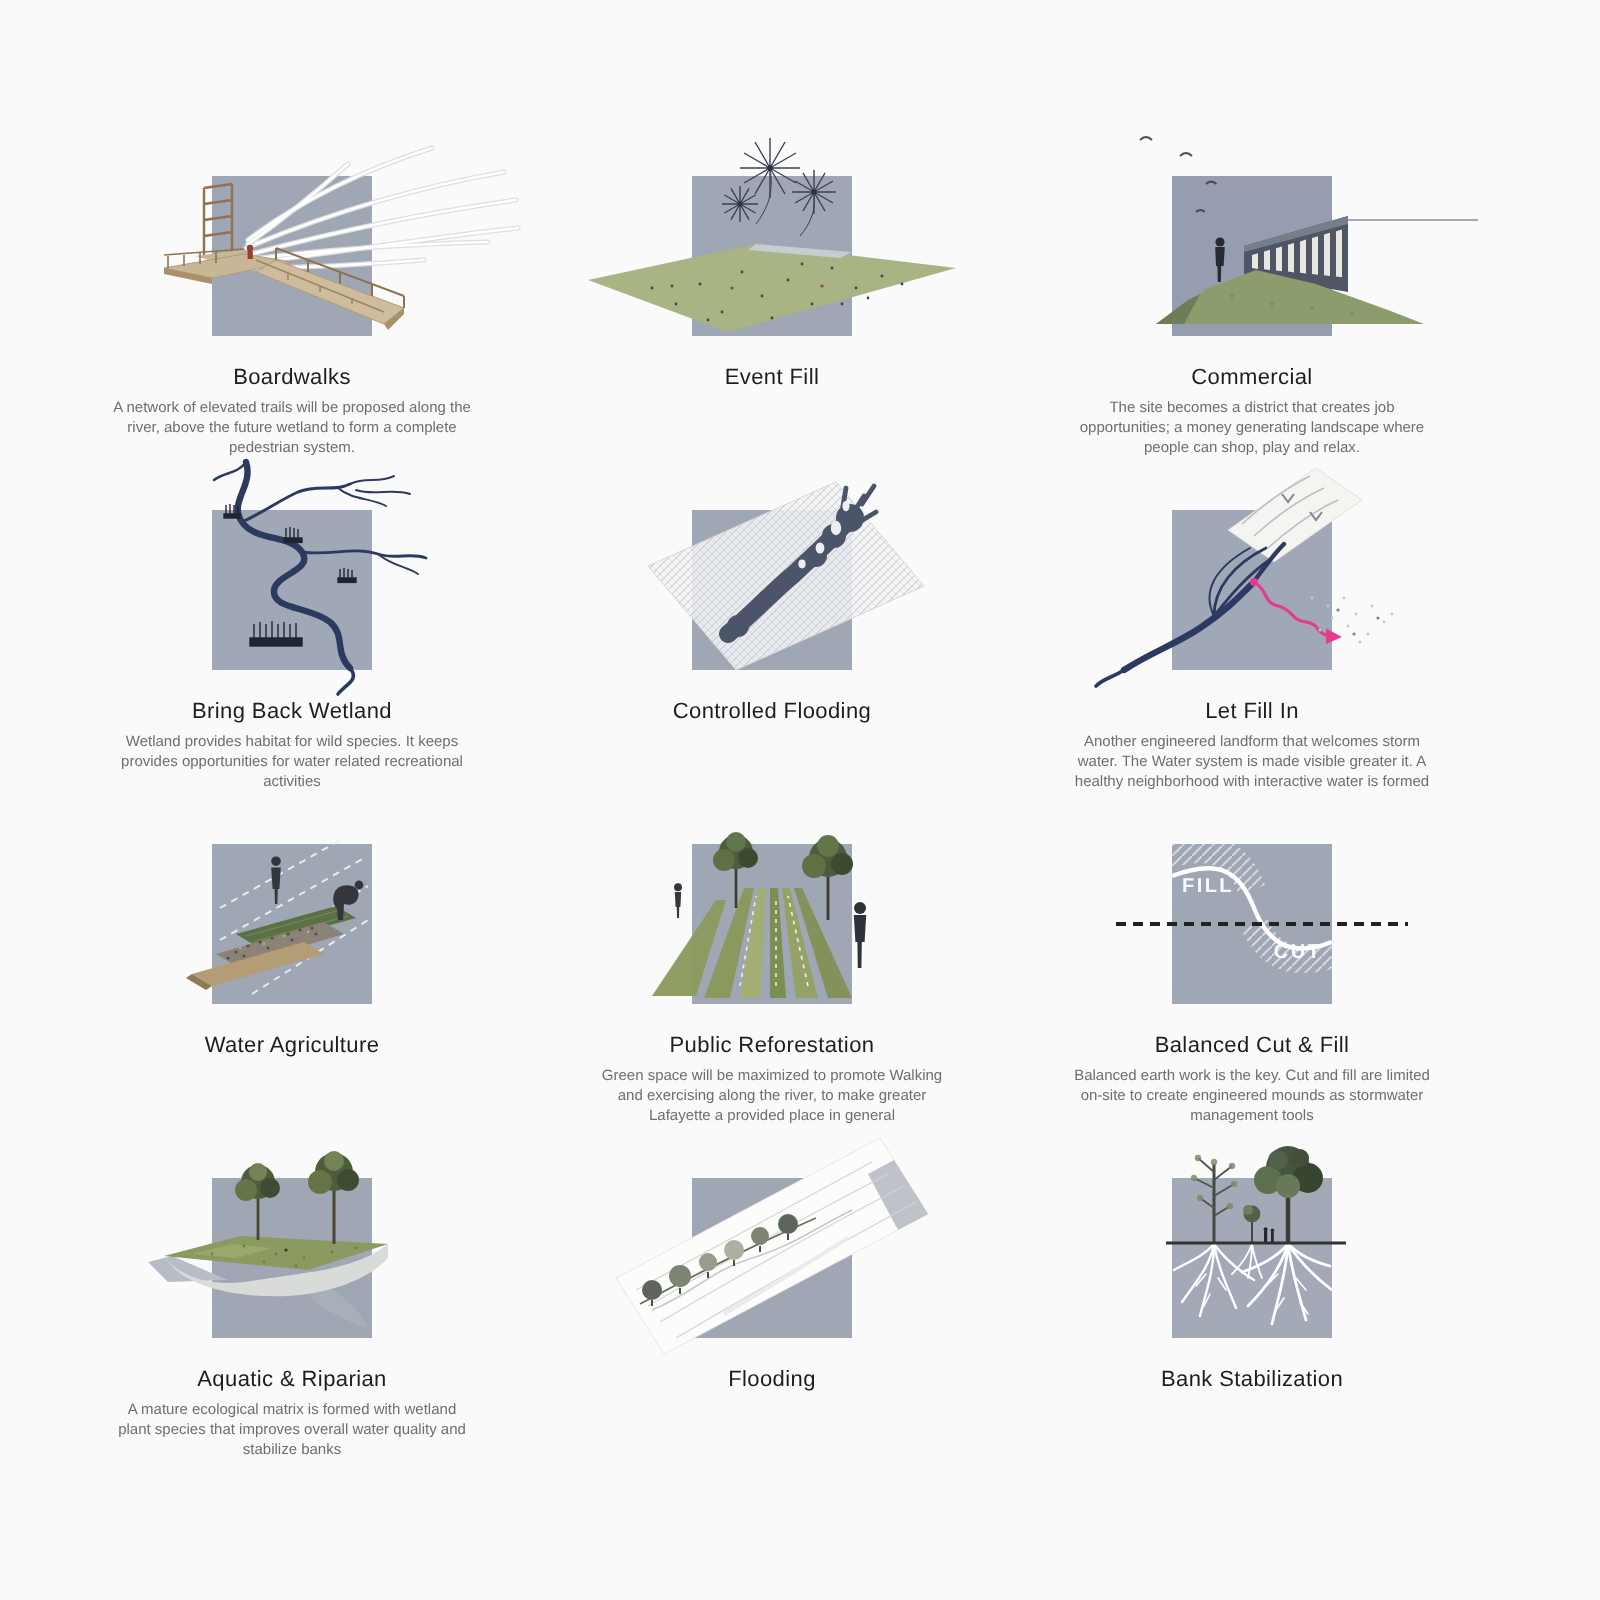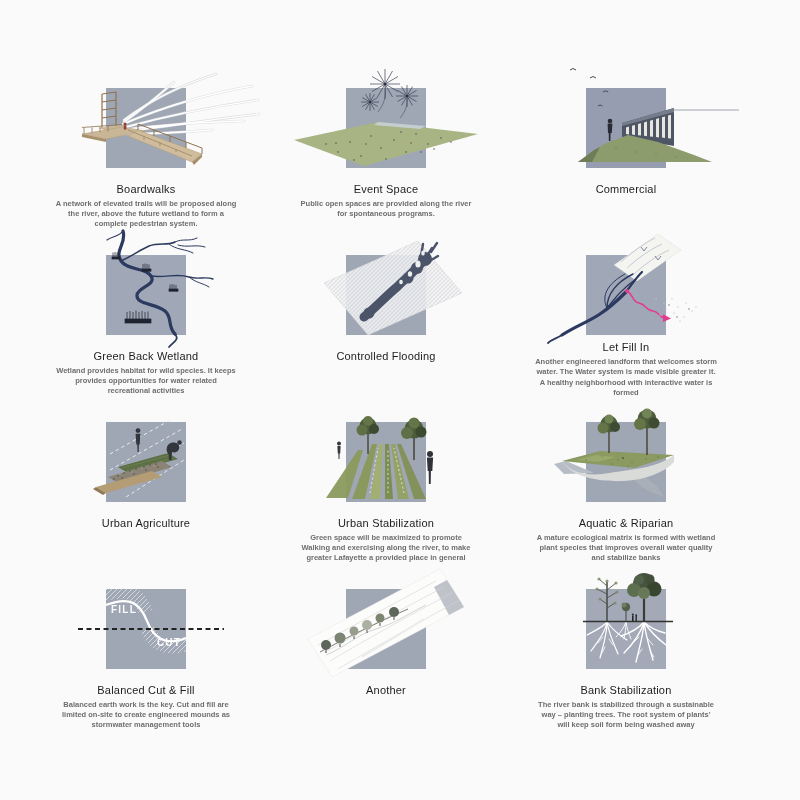--- a/index.html
+++ b/index.html
@@ -15,21 +15,20 @@
   .card{width:240px;display:flex;flex-direction:column;align-items:center;}
   .illo{width:240px;height:118px;position:relative;}
   .illo svg{position:absolute;left:0;top:0;overflow:visible;}
   .card-title{
     margin-top:1px;font-size:11px;color:#1d1d1d;letter-spacing:.2px;
     text-align:center;white-space:nowrap;
   }
   .card-desc{
     margin-top:4px;width:182px;font-size:7.5px;line-height:1.36;color:#6e6e6e;
     text-align:center;
-    font-weight:bold;
   }
   .sq{fill:#9fa6b4;}
   text.cutfill{font-family:"Liberation Sans",sans-serif;font-size:10px;font-weight:bold;
     fill:#ffffff;letter-spacing:1.2px;opacity:.95;}
 </style>
 </head>
 <body>
 
 <div class="grid">
 
@@ -114,22 +113,21 @@
               <circle cx="135" cy="68" r="0.7"></circle>
             <circle cx="70" cy="79" r="0.7"></circle>
               <circle cx="155" cy="88" r="0.7"></circle>
               <circle cx="168" cy="85" r="0.7"></circle>
           </g>
           <circle cx="100" cy="80" r="0.8" fill="#8a4a3a"></circle>
             <circle cx="145" cy="79" r="0.8" fill="#8a4a3a"></circle>
         </g>
       </svg>
     </div>
-    <div class="card-title">Event Space</div>
-    <div class="card-desc">Public open spaces are provided along the river for spontaneous programs.</div>
+    <div class="card-title">Event Fill</div>
   </div>
 
   <div class="card">
     <div class="illo">
       <svg width="240" height="118" viewBox="0 0 240 118">
         <rect x="80" y="24" width="80" height="80" fill="#969db0"></rect>
         <g stroke="#474b57" stroke-width="1" fill="none">
           <path d="M84,14 q3,-3 6,0"></path>
             <path d="M97,28 q2.6,-2.4 5.2,0"></path>
           <path d="M92,42 q2.2,-2 4.4,0"></path>
@@ -158,20 +156,21 @@
           <circle cx="150" cy="90" r="0.7" fill="#76855c"></circle>
             <circle cx="170" cy="93" r="0.7" fill="#76855c"></circle>
         </g>
         <g fill="#282b32">
           <circle cx="104" cy="57" r="2.3"></circle>
           <path d="M101.6,59.5 L106.4,59.5 L105.8,69 L104.6,69 L104.4,77 L102.9,77 L102.7,69 L102,69 Z"></path>
         </g>
       </svg>
     </div>
     <div class="card-title">Commercial</div>
+    <div class="card-desc">The site becomes a district that creates job opportunities; a money generating landscape where people can shop, play and relax.</div>
   </div>
 
   <div class="card">
     <div class="illo">
       <svg width="240" height="118" viewBox="0 0 240 118">
         <rect x="80" y="24" width="80" height="80" fill="#a0a7b6"></rect>
         <g stroke="#2d3a60" fill="none" stroke-linecap="round">
           <path d="M97,0 C101,12 88,20 95,30 C102,40 119,36 125,45 C131,54 112,56 111,64 C110,74 129,72 139,80 C147,87 141,95 149,103" stroke-width="3.2"></path>
           <path d="M149,103 C154,109 147,111 143,116" stroke-width="1.8"></path>
           <path d="M95,30 C106,25 114,19 123,15 C133,11 141,15 149,11" stroke-width="1.5"></path>
@@ -185,21 +184,21 @@
             <path d="M87,26 V21.5 M89,26 V21 M91,26 V21.5 M93,26 V22" fill="none"></path>
           <rect x="116" y="38" width="9" height="2.2"></rect>
             <path d="M117,38 V33 M119,38 V32.5 M121,38 V33 M123,38 V33.5" fill="none"></path>
           <rect x="143" y="58" width="9" height="2.2"></rect>
             <path d="M144,58 V53.5 M146,58 V53 M148,58 V53.5 M150,58 V54" fill="none"></path>
           <rect x="99" y="88" width="26" height="4"></rect>
           <path d="M101,88 V81 M104,88 V80 M107,88 V81 M110,88 V79.5 M113,88 V81 M116,88 V80 M119,88 V81 M122,88 V80.5" fill="none"></path>
         </g>
       </svg>
     </div>
-    <div class="card-title">Green Back Wetland</div>
+    <div class="card-title">Bring Back Wetland</div>
     <div class="card-desc">Wetland provides habitat for wild species. It keeps provides opportunities for water related recreational activities</div>
   </div>
 
   <div class="card">
     <div class="illo">
       <svg width="240" height="118" viewBox="0 0 240 118">
         <defs>
           <pattern id="cfHatch" width="4" height="4" patternUnits="userSpaceOnUse">
             <path d="M0,4 L4,0" stroke="#c3c6cc" stroke-width="0.5"></path>
             <path d="M0,0 L4,4" stroke="#d8dade" stroke-width="0.4"></path>
@@ -316,21 +315,21 @@
         <g fill="#33363c">
           <circle cx="112" cy="32.6" r="2.4"></circle>
           <path d="M109.6,35.8 L114.4,35.8 L113.7,46.5 L112.9,46.5 L112.7,54 L111.5,54 L111.3,46.5 L110.3,46.5 Z"></path>
         </g>
         <g fill="#33363c">
           <circle cx="153.5" cy="44.5" r="2.2"></circle>
           <path d="M143,62 L145.5,62 L146,54 C149,55 152,54 153,51 C154,48 152.5,45.8 150,45 C146,43.8 142,45.5 141,49 C140,52 141,55 142.6,56.5 Z"></path>
         </g>
       </svg>
     </div>
-    <div class="card-title">Urban Agriculture</div>
+    <div class="card-title">Water Agriculture</div>
   </div>
 
   <div class="card">
     <div class="illo">
       <svg width="240" height="118" viewBox="0 0 240 118">
         <rect class="sq" x="80" y="24" width="80" height="80"></rect>
         <g>
           <polygon points="60,100 92,52 97,52 82,100" fill="#8a9a5e" opacity="0.95"></polygon>
           <polygon points="86,101 106,46 111,46 99,101" fill="#8a9a5e"></polygon>
           <polygon points="104,101 113,46 117,46 114,101" fill="#a2ae72"></polygon>
@@ -356,22 +355,48 @@
         <g fill="#34373d">
           <circle cx="73" cy="45.6" r="2"></circle>
           <path d="M71.4,48 L74.6,48 L74.2,55.5 L73.6,55.5 L73.5,61 L72.5,61 L72.4,55.5 L71.8,55.5 Z"></path>
         </g>
         <g fill="#2f3238">
           <circle cx="164" cy="56" r="3"></circle>
           <path d="M160.9,59.5 L167.1,59.5 L166.3,73 L164.9,73 L164.7,86 L162.9,86 L162.7,73 L161.7,73 Z"></path>
         </g>
       </svg>
     </div>
-    <div class="card-title">Urban Stabilization</div>
+    <div class="card-title">Public Reforestation</div>
     <div class="card-desc">Green space will be maximized to promote Walking and exercising along the river, to make greater Lafayette a provided place in general</div>
+  </div>
+
+  <div class="card">
+    <div class="illo">
+      <svg width="240" height="118" viewBox="0 0 240 118">
+        <defs>
+          <pattern id="bcfHatch" width="5" height="5" patternUnits="userSpaceOnUse">
+            <path d="M0,5 L5,0" stroke="rgba(255,255,255,0.55)" stroke-width="1"></path>
+          </pattern>
+          <clipPath id="bcfClip">
+              <rect x="80" y="24" width="80" height="80"></rect>
+            </clipPath>
+        </defs>
+        <rect class="sq" x="80" y="24" width="80" height="80"></rect>
+        <g clip-path="url(#bcfClip)">
+          <path d="M76,30 C100,22 113,28 120,47" stroke="url(#bcfHatch)" stroke-width="14" fill="none"></path>
+          <path d="M121,64 C128,80 140,86 164,78" stroke="url(#bcfHatch)" stroke-width="14" fill="none"></path>
+          <path d="M80,40 C104,31 114,38 121,56 C128,74 140,81 160,73" stroke="#ffffff" stroke-width="2.2" fill="none"></path>
+        </g>
+        <text class="cutfill" x="98" y="48" text-anchor="middle">FILL</text>
+        <text class="cutfill" x="143" y="81" text-anchor="middle">CUT</text>
+        <path d="M52,64 L198,64" stroke="#222222" stroke-width="2" stroke-dasharray="5,3.5" fill="none"></path>
+      </svg>
+    </div>
+    <div class="card-title">Balanced Cut &amp; Fill</div>
+    <div class="card-desc">Balanced earth work is the key. Cut and fill are limited on-site to create engineered mounds as stormwater management tools</div>
   </div>
 
   <div class="card">
     <div class="illo">
       <svg width="240" height="118" viewBox="0 0 240 118">
         <rect class="sq" x="80" y="24" width="80" height="80"></rect>
         <g>
           <polygon points="48,66 60,63 88,75 58,76" fill="#b7bdc6"></polygon>
           <path d="M128,70 C142,82 152,86 158,99 C149,96 138,92 130,84 C126,80 125,74 128,70 Z" fill="#a9afb9"></path>
           <path d="M56,63 C64,74 80,78 96,76 L130,71 C150,68 162,62 168,57 L168,64 C158,75 138,82 118,83 C96,84 66,80 56,63 Z" fill="#d9dbd8"></path>
@@ -405,46 +430,20 @@
         </g>
       </svg>
     </div>
     <div class="card-title">Aquatic &amp; Riparian</div>
     <div class="card-desc">A mature ecological matrix is formed with wetland plant species that improves overall water quality and stabilize banks</div>
   </div>
 
   <div class="card">
     <div class="illo">
       <svg width="240" height="118" viewBox="0 0 240 118">
-        <defs>
-          <pattern id="bcfHatch" width="5" height="5" patternUnits="userSpaceOnUse">
-            <path d="M0,5 L5,0" stroke="rgba(255,255,255,0.55)" stroke-width="1"></path>
-          </pattern>
-          <clipPath id="bcfClip">
-              <rect x="80" y="24" width="80" height="80"></rect>
-            </clipPath>
-        </defs>
-        <rect class="sq" x="80" y="24" width="80" height="80"></rect>
-        <g clip-path="url(#bcfClip)">
-          <path d="M76,30 C100,22 113,28 120,47" stroke="url(#bcfHatch)" stroke-width="14" fill="none"></path>
-          <path d="M121,64 C128,80 140,86 164,78" stroke="url(#bcfHatch)" stroke-width="14" fill="none"></path>
-          <path d="M80,40 C104,31 114,38 121,56 C128,74 140,81 160,73" stroke="#ffffff" stroke-width="2.2" fill="none"></path>
-        </g>
-        <text class="cutfill" x="98" y="48" text-anchor="middle">FILL</text>
-        <text class="cutfill" x="143" y="81" text-anchor="middle">CUT</text>
-        <path d="M52,64 L198,64" stroke="#222222" stroke-width="2" stroke-dasharray="5,3.5" fill="none"></path>
-      </svg>
-    </div>
-    <div class="card-title">Balanced Cut &amp; Fill</div>
-    <div class="card-desc">Balanced earth work is the key. Cut and fill are limited on-site to create engineered mounds as stormwater management tools</div>
-  </div>
-
-  <div class="card">
-    <div class="illo">
-      <svg width="240" height="118" viewBox="0 0 240 118">
         <rect class="sq" x="80" y="24" width="80" height="80"></rect>
         <g>
           <polygon points="174,4 198,42 66,112 42,74" fill="#fcfcfb" stroke="#e2e2e2" stroke-width="0.4"></polygon>
           <polygon points="181,15 198,42 183,50 168,22" fill="#bfc3c9"></polygon>
           <g stroke="#d3d4d6" stroke-width="0.6" fill="none">
             <path d="M52,80 C85,62 125,40 170,16"></path>
               <path d="M58,88 C92,68 132,46 178,22"></path>
             <path d="M64,96 C98,76 140,52 186,28"></path>
               <path d="M72,104 C106,84 148,60 192,36"></path>
           </g>
@@ -456,21 +455,21 @@
           <path d="M60,85 L60,88 M74,79 L74,82 M88,71 L88,74 M101,65 L101,68 M114,58 L114,61 M128,52 L128,55" stroke="#4c4f46" stroke-width="1" fill="none"></path>
           <circle cx="60" cy="80" r="5" fill="#5d665a"></circle>
             <circle cx="74" cy="73" r="5.5" fill="#7c8472"></circle>
           <circle cx="88" cy="66" r="4.5" fill="#969d8d"></circle>
             <circle cx="101" cy="60" r="5" fill="#aab0a2"></circle>
           <circle cx="114" cy="53" r="4.5" fill="#7c8472"></circle>
             <circle cx="128" cy="47" r="5" fill="#5d665a"></circle>
         </g>
       </svg>
     </div>
-    <div class="card-title">Another</div>
+    <div class="card-title">Flooding</div>
   </div>
 
   <div class="card">
     <div class="illo">
       <svg width="240" height="118" viewBox="0 0 240 118">
         <rect x="80" y="24" width="80" height="80" fill="#a3a9b7"></rect>
         <g stroke="#ffffff" fill="none" stroke-linecap="round">
           <g stroke-width="1.2">
             <path d="M101,57 C99,68 92,76 85,86"></path>
               <path d="M101,57 C101,70 97,81 94,93"></path>
@@ -534,16 +533,15 @@
         </g>
         <g fill="#26282a">
           <circle cx="126.8" cy="49.6" r="1"></circle>
             <rect x="126" y="50.5" width="1.6" height="5.5"></rect>
           <circle cx="130.2" cy="50.2" r="0.9"></circle>
             <rect x="129.5" y="51" width="1.4" height="5"></rect>
         </g>
       </svg>
     </div>
     <div class="card-title">Bank Stabilization</div>
-    <div class="card-desc">The river bank is stabilized through a sustainable way – planting trees. The root system of plants' will keep soil form being washed away</div>
   </div>
 
 </div>
 
 </body></html>

